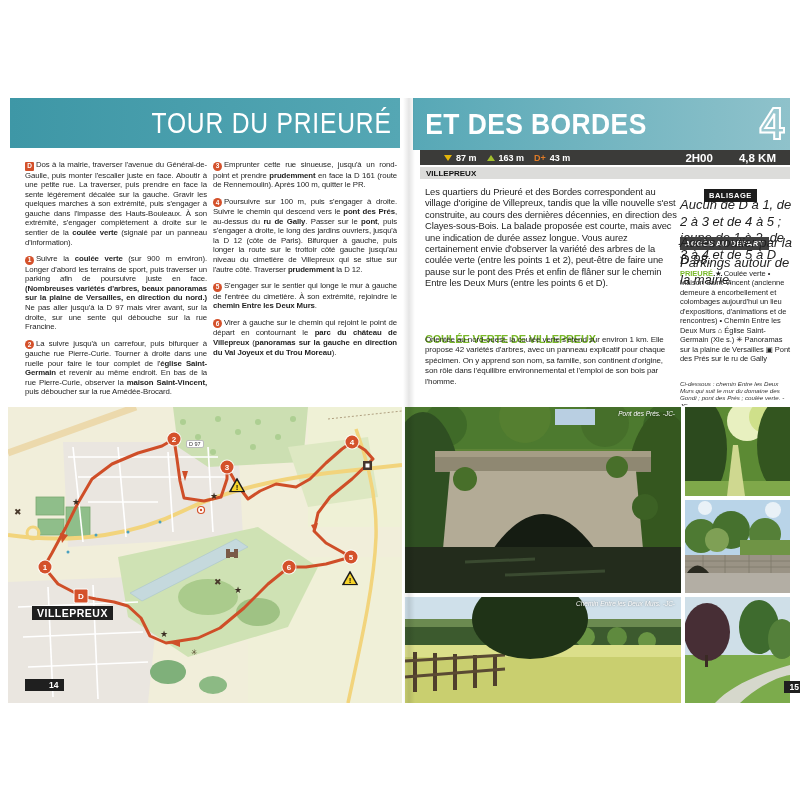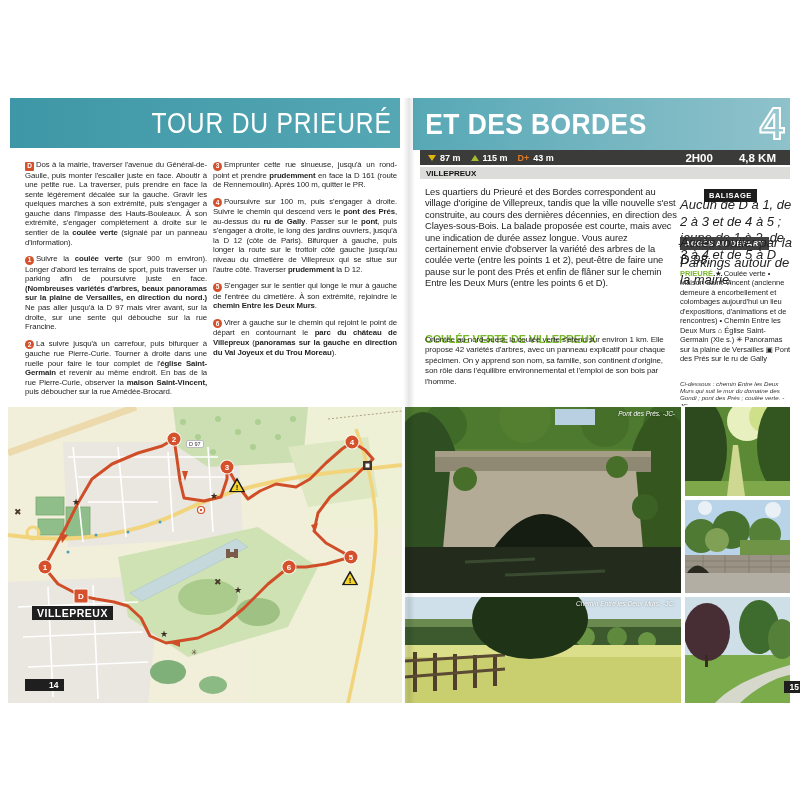--- a/index.html
+++ b/index.html
@@ -17,21 +17,21 @@
     background:linear-gradient(90deg,#57a8b6,#8fc2cb);
     display:flex;align-items:center;}
   .hdr-right .t{color:#fff;font-size:30px;font-weight:bold;letter-spacing:.5px;
     transform:scaleX(.88);transform-origin:left center;white-space:nowrap;padding-left:14px;}
   .route-num{right:6px;top:100px;width:44px;height:48px;
     font-size:44px;font-weight:bold;color:rgba(255,255,255,.12);
     -webkit-text-stroke:2px #fff;text-align:center;line-height:48px;}
 
   .statsbar{left:420px;top:150px;width:370px;height:15px;background:#3b3b39;
     display:flex;align-items:center;color:#fff;font-weight:bold;font-size:9px;}
-  .statsbar .grp{display:flex;align-items:center;gap:4px;padding-left:8px;}
+  .statsbar .grp{display:flex;align-items:center;gap:4px;padding-left:24px;}
   .tri-dn{width:0;height:0;border-left:4px solid transparent;border-right:4px solid transparent;
     border-top:6px solid #e3b50a;display:inline-block;}
   .tri-up{width:0;height:0;border-left:4px solid transparent;border-right:4px solid transparent;
     border-bottom:6px solid #a3bf2e;display:inline-block;}
   .dplus{color:#e07b27;}
   .statsbar .right{margin-left:auto;display:flex;gap:26px;padding-right:14px;font-size:11.5px;}
   .locbar{left:420px;top:167px;width:370px;height:12px;background:#dcdcda;
     display:flex;align-items:center;font-size:8px;font-weight:bold;color:#111;padding-left:6px;box-sizing:border-box;}
 
   
@@ -110,21 +110,21 @@
 <div class="abs hdr-right">
   <span class="t">ET DES BORDES</span>
 </div>
 <div class="abs route-num">4</div>
 
 <div class="abs statsbar">
   <div class="grp">
     <span class="tri-dn"></span>
     <span>87 m</span>
     <span class="tri-up" style="margin-left:6px"></span>
-    <span>115 m</span>
+    <span>163 m</span>
     <span class="dplus" style="margin-left:6px">D+</span>
     <span>43 m</span>
   </div>
   <div class="right">
     <span>2H00</span>
     <span>4,8 KM</span>
   </div>
 </div>
 <div class="abs locbar">
   <span>VILLEPREUX</span>

